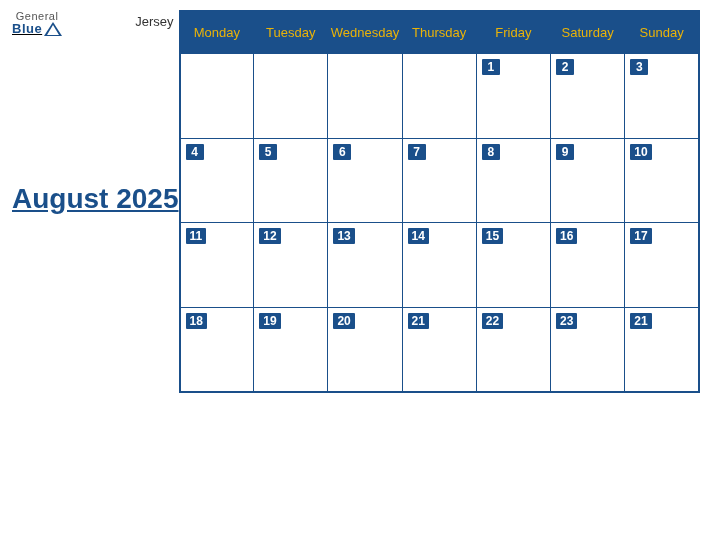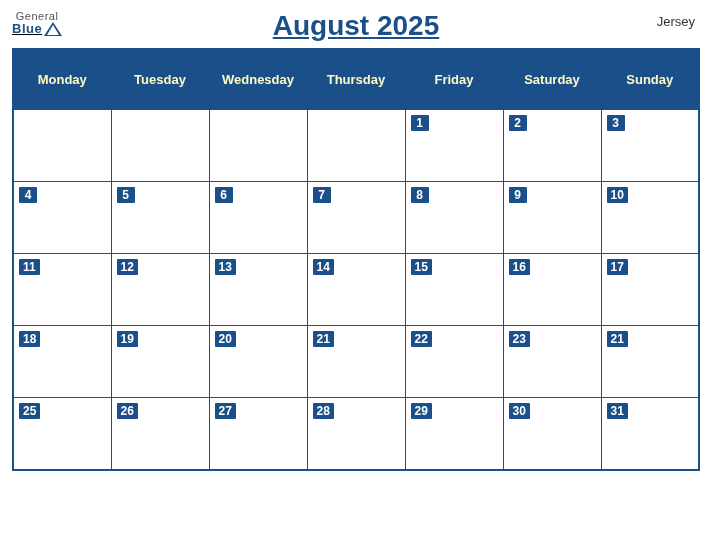--- a/index.html
+++ b/index.html
@@ -11,21 +11,20 @@
       display: flex;
       flex-direction: column;
       align-items: center;
       justify-content: flex-start;
     }
     .page-wrapper {
       width: 712px;
       height: 405px;
       padding: 10px 12px 12px 12px;
       display: flex;
-      flex-direction: column;
     }
     .header-row {
       display: flex;
       align-items: center;
       justify-content: center;
       position: relative;
       margin-bottom: 6px;
     }
     .logo {
       position: absolute;
@@ -72,25 +71,25 @@
       color: #333;
     }
     .calendar {
       width: 100%;
       flex: 1;
       border-collapse: collapse;
       border: 2px solid #1a4f8a;
     }
     .calendar th {
       background-color: #1a4f8a;
-      color: #fef9c3;
+      color: #eab308;
       text-align: center;
       font-size: 13px;
-      font-weight: bold;
-      padding: 22px 2px;
+      font-weight: normal;
+      padding: 13px 2px;
       border: 1px solid #1a4f8a;
     }
     .calendar td {
       border: 1px solid #1a4f8a;
       vertical-align: top;
       padding: 3px 5px;
       width: calc(100% / 7);
     }
     .week-row td {
       background-color: #fff;
@@ -172,24 +171,15 @@
         </tr>
         <tr class="week-row">
           <td><span class="day-num">18</span></td>
           <td><span class="day-num">19</span></td>
           <td><span class="day-num">20</span></td>
           <td><span class="day-num">21</span></td>
           <td><span class="day-num">22</span></td>
           <td><span class="day-num">23</span></td>
           <td><span class="day-num">21</span></td>
         </tr>
-        <tr class="week-row">
-          <td><span class="day-num">25</span></td>
-          <td><span class="day-num">26</span></td>
-          <td><span class="day-num">27</span></td>
-          <td><span class="day-num">28</span></td>
-          <td><span class="day-num">29</span></td>
-          <td><span class="day-num">30</span></td>
-          <td><span class="day-num">31</span></td>
-        </tr>
       </tbody>
   </table>
 </div>
 
 </body></html>

